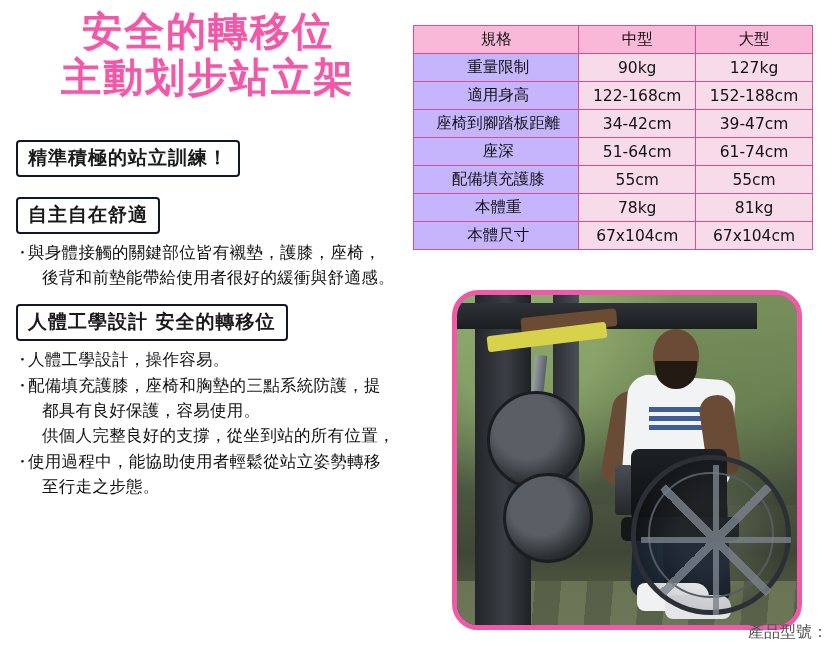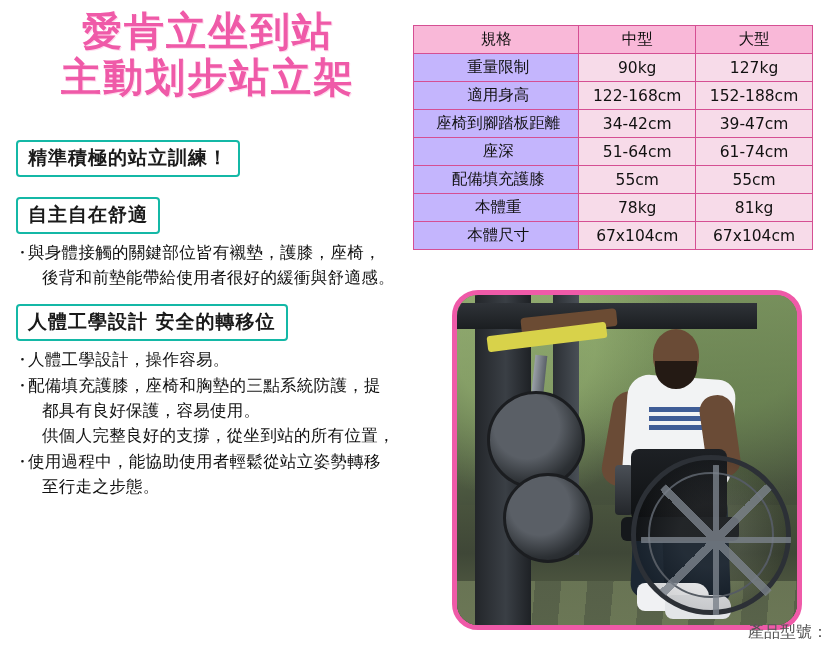--- a/index.html
+++ b/index.html
@@ -41,21 +41,21 @@
   }
   .section {
     margin-bottom: 14px;
   }
   .section-heading {
     display: inline-block;
     font-size: 19px;
     font-weight: bold;
     color: #1a1a1a;
     padding: 3px 10px 4px 10px;
-    border: 2px solid #14b8a6;
+    border: 2px solid #0f172a;
     border-radius: 4px;
     background: #ffffff;
     margin-bottom: 6px;
     letter-spacing: 1px;
   }
   .bullets {
     margin: 0;
     padding: 0;
     list-style: none;
   }
@@ -275,21 +275,21 @@
     left: 0; right: 0; bottom: 2px;
     text-align: right;
     font-size: 16px;
     color: #555555;
   }
 </style>
 </head>
 <body>
 
 <div id="title-block">
-  <div class="title-line">愛肯立坐到站</div>
+  <div class="title-line">安全的轉移位</div>
   <div class="title-line">主動划步站立架</div>
 </div>
 
 <div id="left-col">
 
   <div class="section">
     <div class="section-heading">精準積極的站立訓練！</div>
   </div>
 
   <div class="section">

